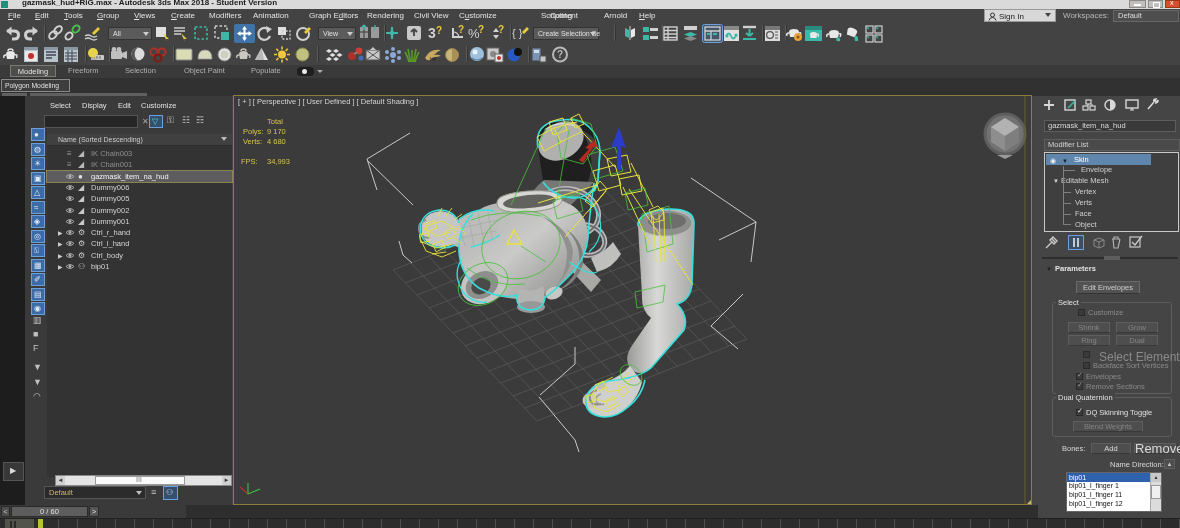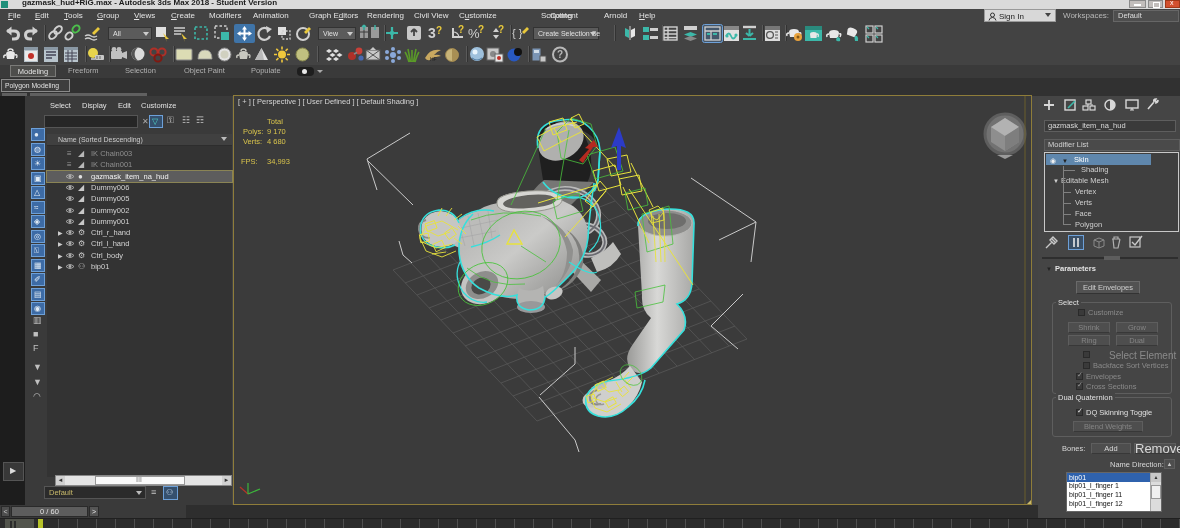--- a/index.html
+++ b/index.html
@@ -895,26 +895,26 @@
     <div style="position: absolute;">
       <div style="position:absolute;left:6px;top:43px;width:136px;height:12px;background:#4a4a4a;border:1px solid #5e5e5e;box-sizing:border-box;color:#d4d4d4;font-size:7.5px;line-height:10px;padding-left:3px;">Modifier List</div>
     </div>
     <div style="position: absolute;">
       <div style="position:absolute;left:6px;top:56px;width:135px;height:80px;background:#3f3f3f;border:1px solid #c8c8c8;box-sizing:border-box;">
         <div style="position:absolute;left:1px;top:1px;width:105px;height:11px;background:#5f87ad;color:#fff;font-size:7.5px;line-height:11px;">
           <span style="position:absolute;left:4px;top:1px;font-size:7px;color:#f0f0f0;">◉</span>
           <span style="position:absolute;left:16px;top:2px;font-size:6px;color:#222;">▼</span>
           <span style="position:absolute;left:28px;">Skin</span>
         </div>
-        <div style="position:absolute;left:36px;top:12px;color:#d0d0d0;font-size:7.5px;">Shading</div>
+        <div style="position:absolute;left:36px;top:12px;color:#d0d0d0;font-size:7.5px;">Envelope</div>
         <div style="position:absolute;left:8px;top:23px;color:#d0d0d0;font-size:7.5px;"><span style="font-size:6px;">▼</span> Editable Mesh</div>
         <div style="position:absolute;left:30px;top:34px;color:#d0d0d0;font-size:7.5px;">Vertex</div>
         <div style="position:absolute;left:30px;top:45px;color:#d0d0d0;font-size:7.5px;">Verts</div>
         <div style="position:absolute;left:30px;top:56px;color:#d0d0d0;font-size:7.5px;">Face</div>
-        <div style="position:absolute;left:30px;top:67px;color:#d0d0d0;font-size:7.5px;">Polygon</div>
+        <div style="position:absolute;left:30px;top:67px;color:#d0d0d0;font-size:7.5px;">Object</div>
         <div style="position:absolute;left:18px;top:13px;width:1px;height:58px;background:#808080;"></div>
         <div style="position:absolute;left:18px;top:17px;width:12px;height:1px;background:#808080;"></div>
         <div style="position:absolute;left:18px;top:39px;width:8px;height:1px;background:#808080;"></div>
         <div style="position:absolute;left:18px;top:50px;width:8px;height:1px;background:#808080;"></div>
         <div style="position:absolute;left:18px;top:61px;width:8px;height:1px;background:#808080;"></div>
         <div style="position:absolute;left:18px;top:71px;width:8px;height:1px;background:#808080;"></div>
       </div>
     </div>
     <div style="position: absolute;">
       <svg style="position:absolute;left:6px;top:139px;" width="100" height="15" viewBox="0 0 100 15">
@@ -963,21 +963,21 @@
     <div style="position: absolute;">
       <div style="position:absolute;left:30px;top:239px;width:42px;height:11px;background:#4e4e4e;border:1px solid #5e5e5e;border-bottom-color:#383838;box-sizing:border-box;color:#858585;font-size:7.5px;line-height:9px;text-align:center;">Ring</div>
     </div>
     <div style="position: absolute;">
       <div style="position:absolute;left:78px;top:239px;width:42px;height:11px;background:#4e4e4e;border:1px solid #5e5e5e;border-bottom-color:#383838;box-sizing:border-box;color:#858585;font-size:7.5px;line-height:9px;text-align:center;">Dual</div>
     </div>
     <div style="position: absolute;">
       <div style="position:absolute;left:45px;top:255px;width:7px;height:7px;background:#3a3a3a;border:1px solid #2a2a2a;box-sizing:border-box;"></div>
     </div>
     <div style="position: absolute;">
-      <span style="position:absolute;left:71px;top:254px;font-size:10px;color:#8a8a8a;">Select Element</span>
+      <span style="position:absolute;left:61px;top:254px;font-size:12px;color:#8a8a8a;">Select Element</span>
     </div>
     <div style="position: absolute;">
       <div style="position:absolute;left:45px;top:266px;width:7px;height:7px;background:#3a3a3a;border:1px solid #2a2a2a;box-sizing:border-box;"></div>
     </div>
     <div style="position: absolute;">
       <span style="position:absolute;left:55px;top:265px;font-size:7.5px;color:#8a8a8a;">Backface Sort Vertices</span>
     </div>
     <div style="position: absolute;">
       <div style="position:absolute;left:38px;top:277px;width:7px;height:7px;background:#3a3a3a;border:1px solid #2a2a2a;box-sizing:border-box;">
         <span style="position:absolute;left:0px;top:-3px;font-size:7px;color:#999;">✓</span>
@@ -985,21 +985,21 @@
     </div>
     <div style="position: absolute;">
       <span style="position:absolute;left:48px;top:276px;font-size:7.5px;color:#8a8a8a;">Envelopes</span>
     </div>
     <div style="position: absolute;">
       <div style="position:absolute;left:38px;top:287px;width:7px;height:7px;background:#3a3a3a;border:1px solid #2a2a2a;box-sizing:border-box;">
         <span style="position:absolute;left:0px;top:-3px;font-size:7px;color:#999;">✓</span>
       </div>
     </div>
     <div style="position: absolute;">
-      <span style="position:absolute;left:48px;top:286px;font-size:7.5px;color:#8a8a8a;">Cross Sections</span>
+      <span style="position:absolute;left:48px;top:286px;font-size:7.5px;color:#8a8a8a;">Remove Sections</span>
     </div>
     <div style="position: absolute;">
       <div style="position:absolute;left:14px;top:301px;width:118px;height:38px;border:1px solid #5e5e5e;border-radius:3px;"></div>
     </div>
     <div style="position: absolute;">
       <span style="position:absolute;left:18px;top:297px;background:#454545;padding:0 2px;font-size:7.5px;color:#e0e0e0;">Dual Quaternion</span>
     </div>
     <div style="position: absolute;">
       <div style="position:absolute;left:38px;top:313px;width:7px;height:7px;background:#3a3a3a;border:1px solid #2a2a2a;box-sizing:border-box;">
         <span style="position:absolute;left:0px;top:-3px;font-size:7px;color:#e8e8e8;">✓</span>

